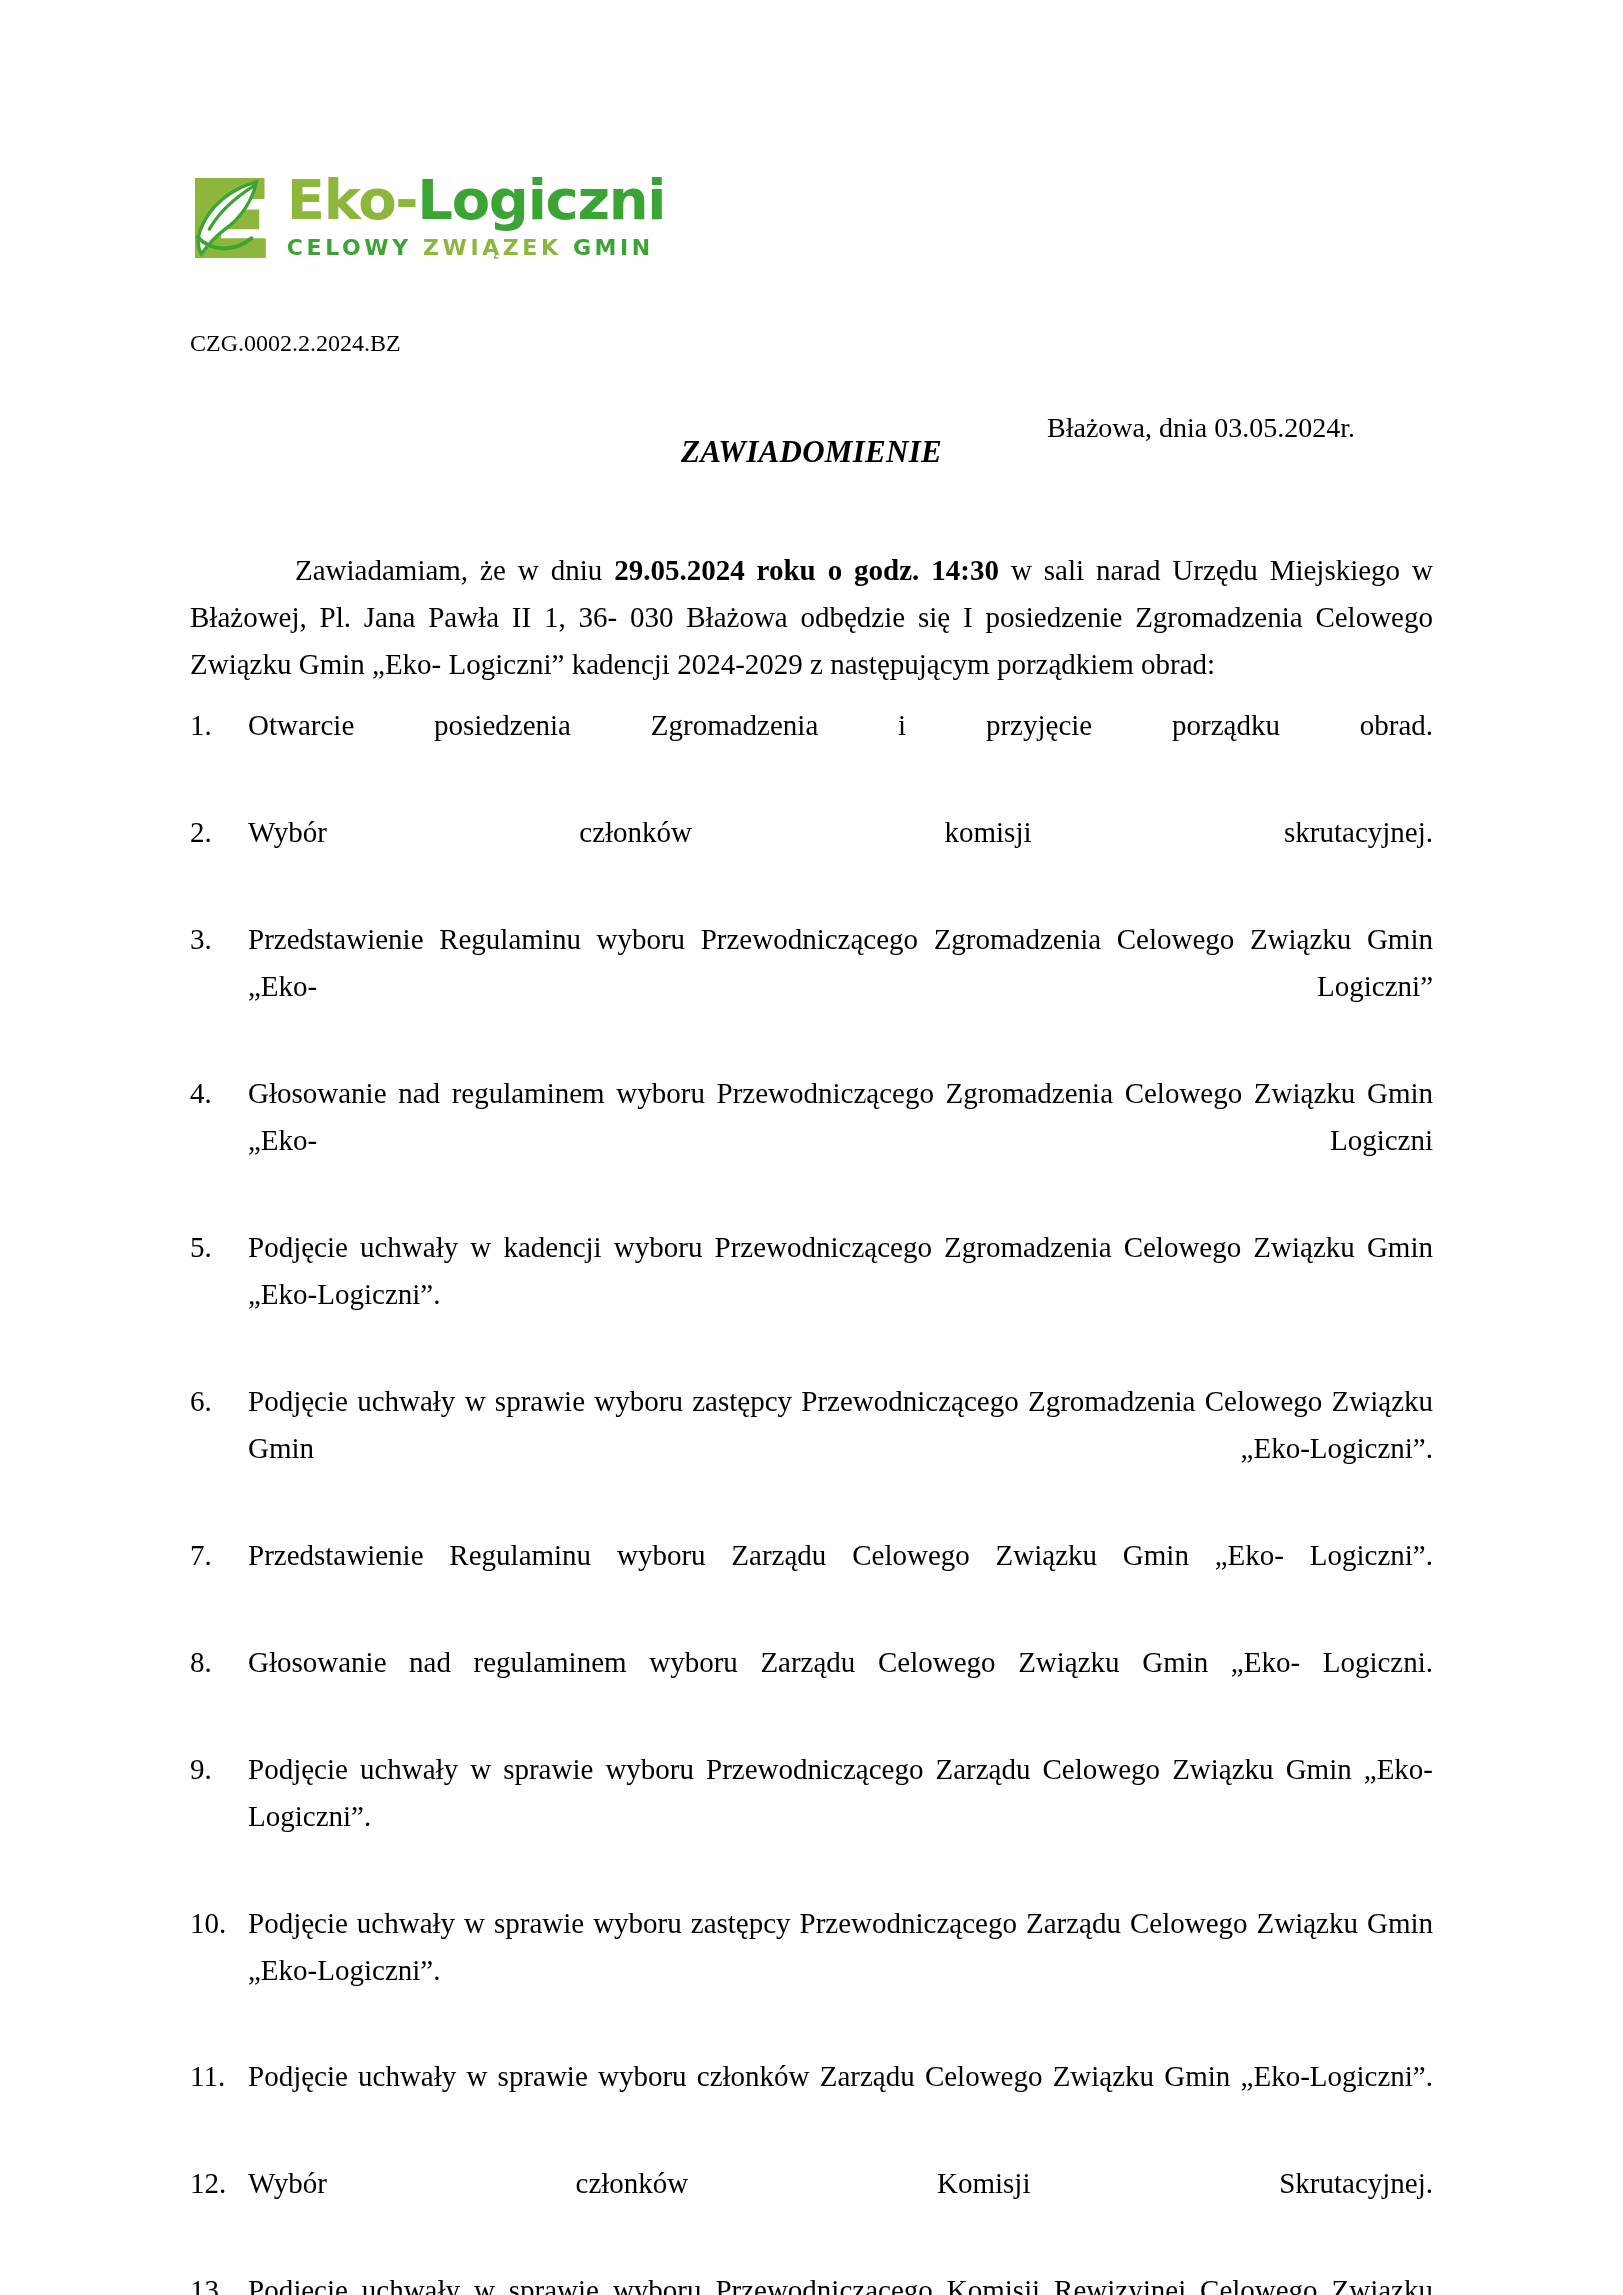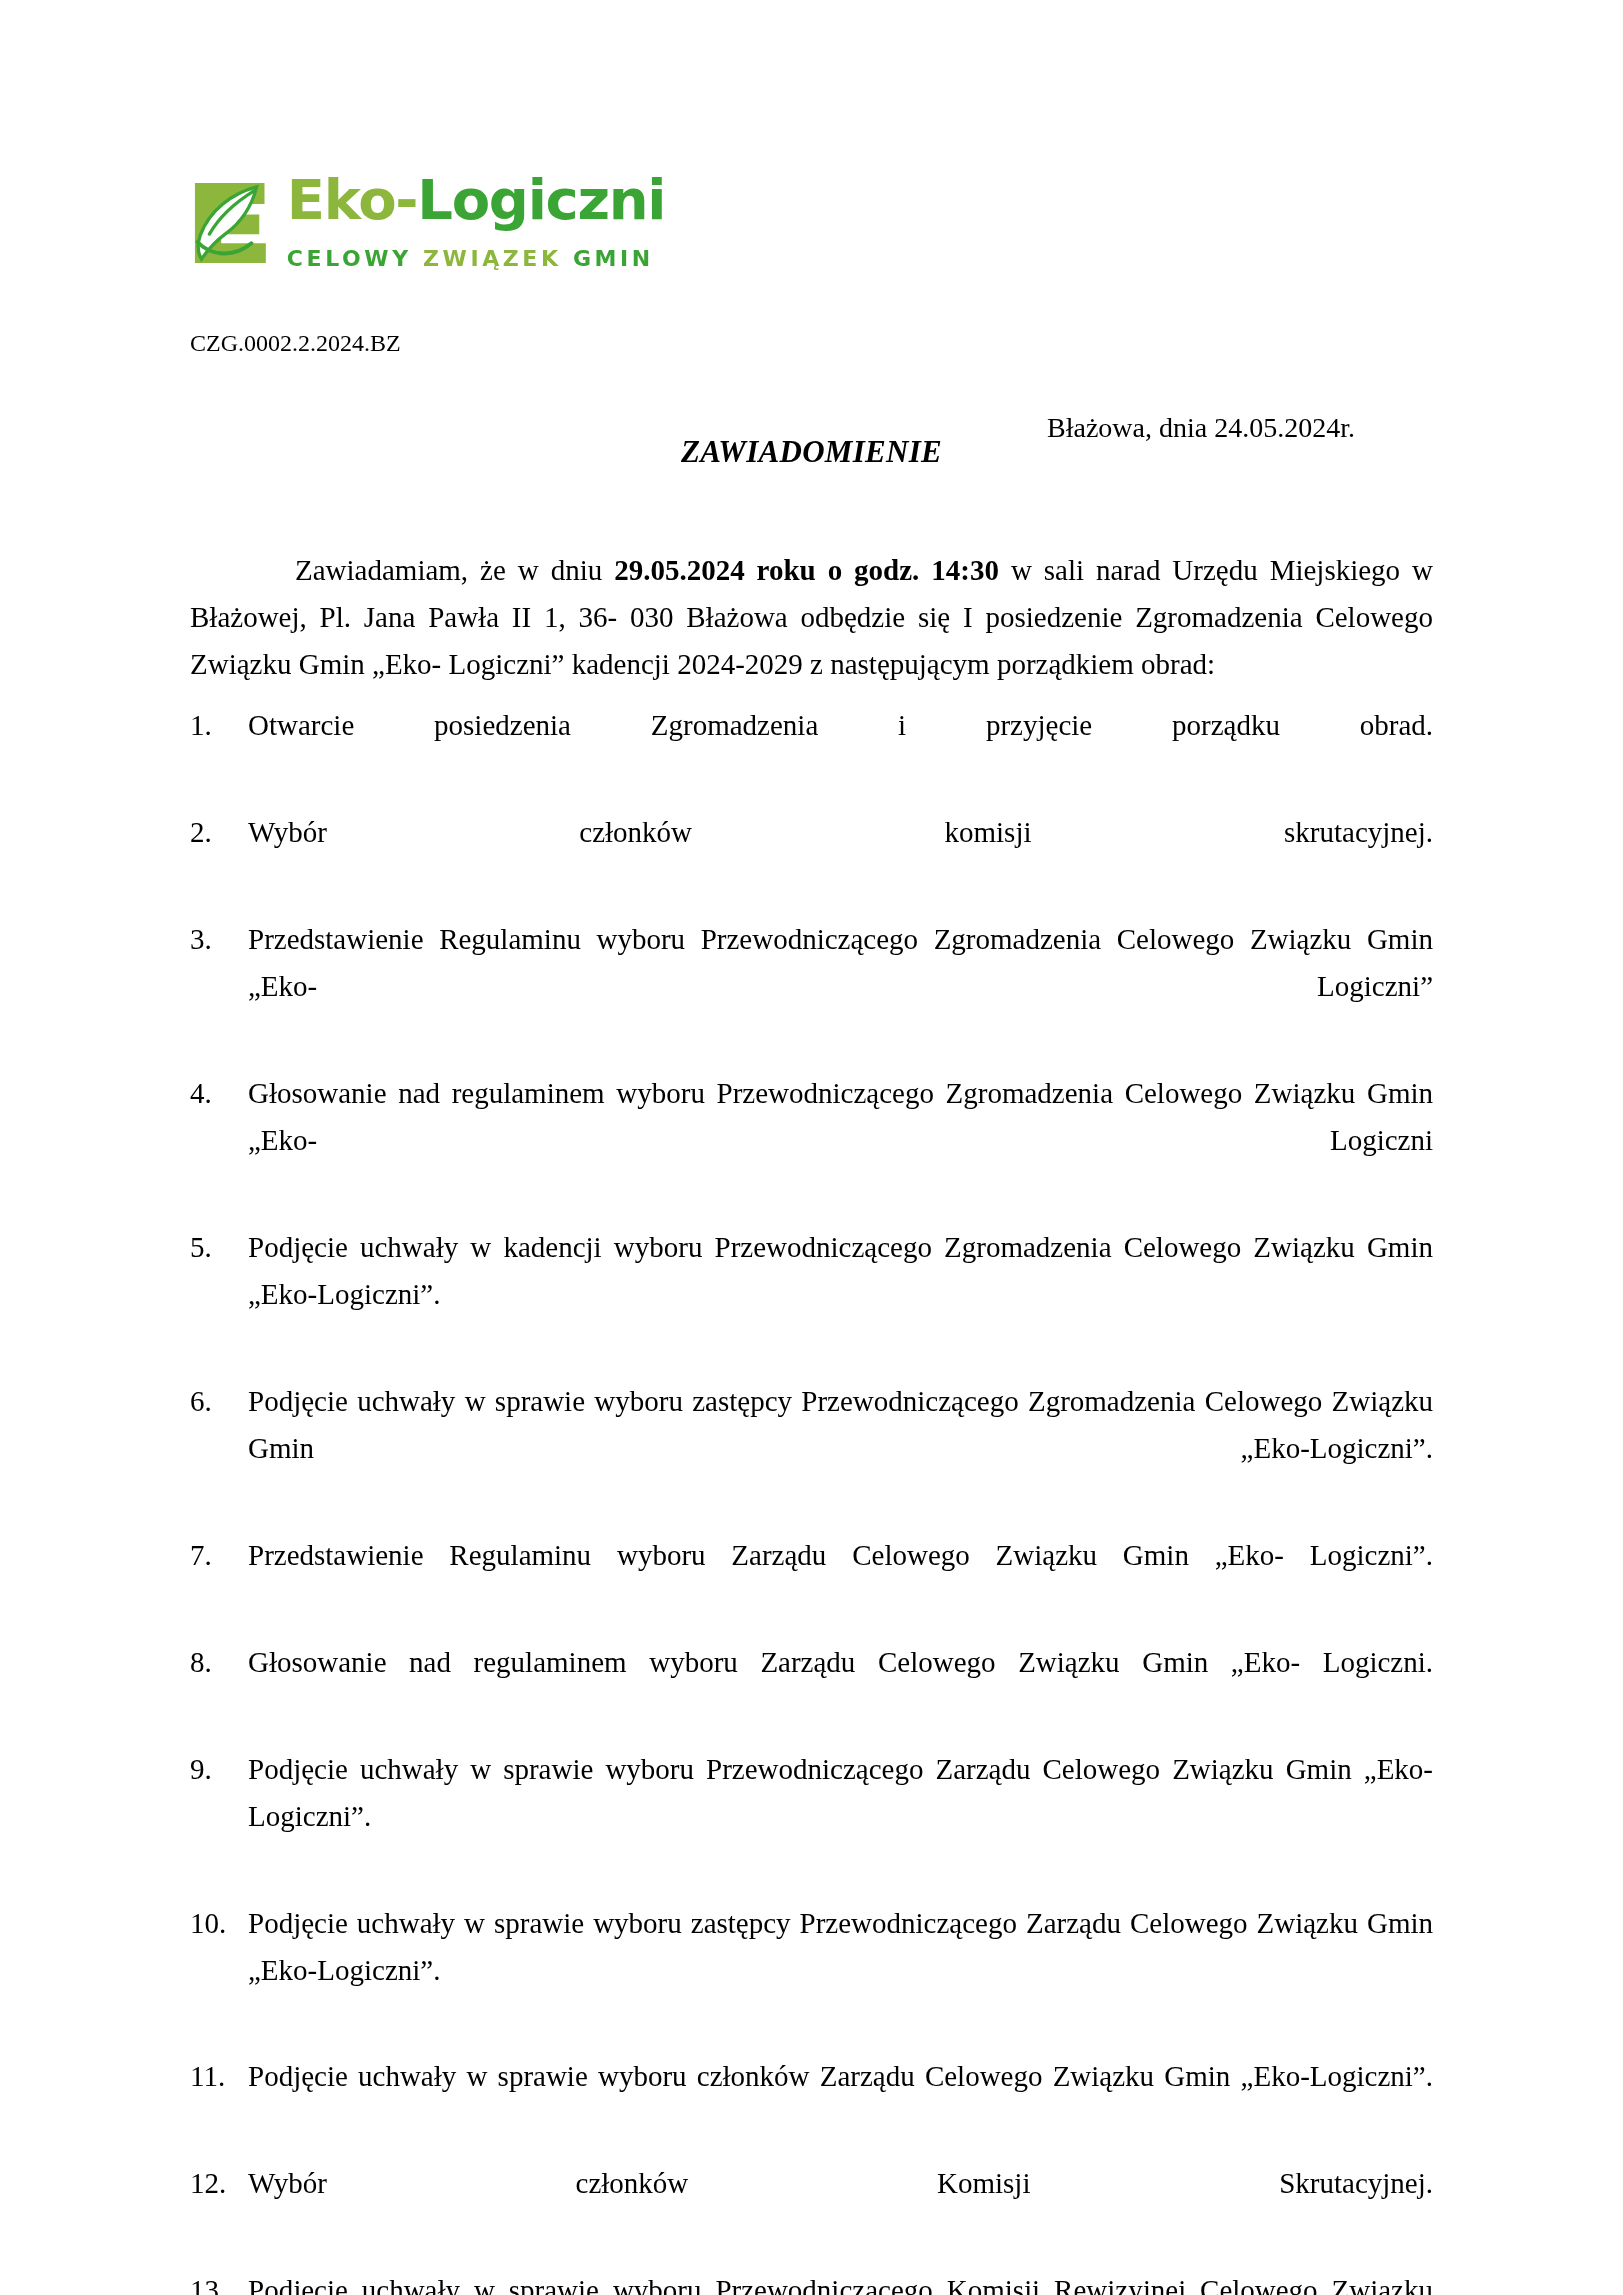--- a/index.html
+++ b/index.html
@@ -67,21 +67,21 @@
   }
 
   .logo-title .seg-a { color: #8cb63c; }
   .logo-title .seg-b { color: #3aa535; }
 
   .logo-sub {
     font-family: "DejaVu Sans", "Liberation Sans", sans-serif;
     font-weight: bold;
     font-size: 22px;
     letter-spacing: 3.6px;
-    margin-top: 20px;
+    margin-top: 9px;
     white-space: nowrap;
   }
 
   .logo-sub .sub-a { color: #3aa535; }
   .logo-sub .sub-b { color: #8cb63c; }
   .logo-sub .sub-c { color: #3aa535; }
 
   .place-date {
     position: absolute;
     left: 1047px;
@@ -188,21 +188,21 @@
             <span class="seg-a">Eko-</span><span class="seg-b">Logiczni</span>
           </span>
           <span class="logo-sub">
             <span class="sub-a">CELOWY </span><span class="sub-b">ZWIĄZEK</span><span class="sub-c"> GMIN</span>
           </span>
         </span>
 
       </div>
     </div>
 
-    <div class="place-date">Błażowa, dnia 24.05.2024r.</div>
+    <div class="place-date">Błażowa, dnia 03.05.2024r.</div>
   </div>
 
   <div class="ref-no">CZG.0002.2.2024.BZ</div>
 
   <div class="doc-title">ZAWIADOMIENIE</div>
 
   <div class="content">
 
     <p class="intro"><span>Zawiadamiam, że w dniu </span><b>29.05.2024 roku o godz. 14:30</b><span> w sali narad Urzędu Miejskiego w Błażowej, Pl. Jana Pawła II 1, 36- 030 Błażowa odbędzie się I posiedzenie Zgromadzenia Celowego Związku Gmin „Eko- Logiczni” kadencji 2024-2029 z następującym porządkiem obrad:</span></p>
 

